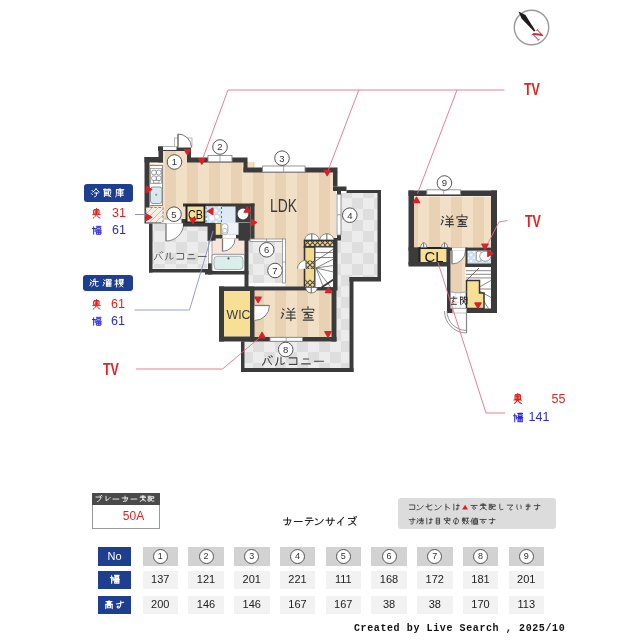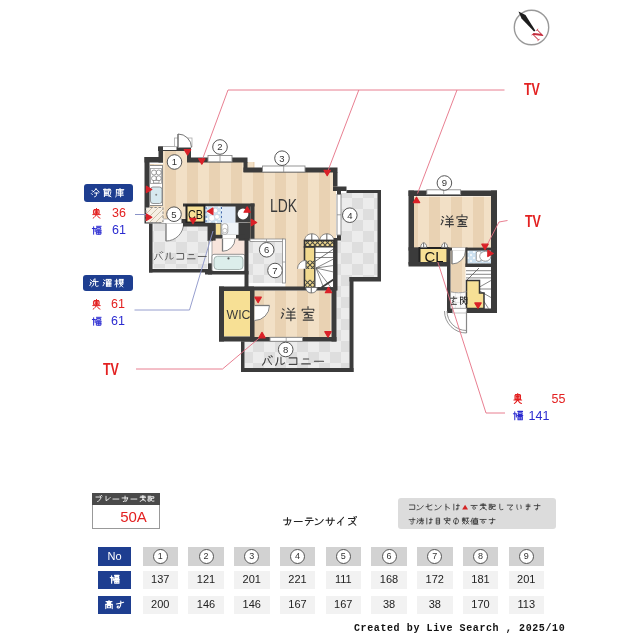--- a/index.html
+++ b/index.html
@@ -507,21 +507,21 @@
         </svg>
       </span>
     </div>
 
 <div class="abs" style="left:91px;top:206.5px;height:13px;display:flex;align-items:center;">
       <span class="jp" id="oku65">
         <svg width="11" height="11" viewBox="0 0 100 100" style="flex:none;margin-right:0px">
           <path d="M50 4 V14 M30 14 H70 M26 20 H74 V52 H26 Z M50 20 V52 M36 30 H64 M36 42 H64 M16 60 H84 M50 52 C44 72 34 84 20 92 M50 60 C58 76 68 86 82 92" fill="none" stroke="#e32121" stroke-width="9" stroke-linecap="round" stroke-linejoin="round"></path>
         </svg>
       </span>
-      <span class="redtxt" style="font-size:12.5px;margin-left:10px;">36</span>
+      <span class="redtxt" style="font-size:12.5px;margin-left:10px;">31</span>
     </div>
 
 <div class="abs" style="left:91px;top:223.5px;height:13px;display:flex;align-items:center;">
       <span class="jp" id="haba61a">
         <svg width="11" height="11" viewBox="0 0 100 100" style="flex:none;margin-right:0px">
           <path d="M24 16 V84 M12 32 H38 M38 32 V60 M50 12 H92 M54 24 H88 V38 H54 Z M48 48 H94 M52 56 H90 V84 H52 Z M71 56 V84 M52 70 H90" fill="none" stroke="#2b2bd0" stroke-width="9" stroke-linecap="round" stroke-linejoin="round"></path>
         </svg>
       </span>
       <span class="bluetxt" style="font-size:12.5px;margin-left:10px;">61</span>
     </div>
@@ -566,21 +566,21 @@
 
 <div class="abs" style="left:512px;top:392.5px;height:13px;display:flex;align-items:center;">
       <span class="jp" id="oku55">
         <svg width="11.5" height="11.5" viewBox="0 0 100 100" style="flex:none;margin-right:0px">
           <path d="M50 4 V14 M30 14 H70 M26 20 H74 V52 H26 Z M50 20 V52 M36 30 H64 M36 42 H64 M16 60 H84 M50 52 C44 72 34 84 20 92 M50 60 C58 76 68 86 82 92" fill="none" stroke="#e32121" stroke-width="9" stroke-linecap="round" stroke-linejoin="round"></path>
         </svg>
       </span>
       <span class="redtxt" style="font-size:12.5px;margin-left:28px;">55</span>
     </div>
 
-<div class="abs" style="left:512px;top:410px;height:13px;display:flex;align-items:flex-start;">
+<div class="abs" style="left:512px;top:410px;height:13px;display:flex;align-items:flex-end;">
       <span class="jp" id="haba141">
         <svg width="11.5" height="11.5" viewBox="0 0 100 100" style="flex:none;margin-right:0px">
           <path d="M24 16 V84 M12 32 H38 M38 32 V60 M50 12 H92 M54 24 H88 V38 H54 Z M48 48 H94 M52 56 H90 V84 H52 Z M71 56 V84 M52 70 H90" fill="none" stroke="#2b2bd0" stroke-width="9" stroke-linecap="round" stroke-linejoin="round"></path>
         </svg>
       </span>
       <span class="bluetxt" style="font-size:12.5px;margin-left:5px;">141</span>
     </div>
 
 <div class="abs glyphline" style="left:280px;top:305.5px;"><span class="jp" id="yo2">
         <svg width="16" height="16" viewBox="0 0 100 100" style="flex:none;margin-right:4px">
@@ -665,21 +665,21 @@
           </svg>
           <svg width="7.8" height="7.8" viewBox="0 0 100 100" style="flex:none;margin-right:1px">
             <path d="M50 6 V28 M22 16 H78 M14 30 H86 M50 30 V52 M50 52 C42 66 28 78 14 84 M54 56 C64 68 78 78 92 84 M68 52 L52 70" fill="none" stroke="#fff" stroke-width="11" stroke-linecap="round" stroke-linejoin="round"></path>
           </svg>
           <svg width="7.8" height="7.8" viewBox="0 0 100 100" style="flex:none;margin-right:1px">
             <path d="M14 16 H46 M14 28 H46 M14 40 H46 M18 52 H42 V78 H18 Z M56 22 H88 V42 H56 M56 42 V64 C56 78 66 82 90 78" fill="none" stroke="#fff" stroke-width="11" stroke-linecap="round" stroke-linejoin="round"></path>
           </svg>
         </span>
       </div>
 <div style="background:#fff;border:1px solid #999;border-top:none;height:23px;display:flex;align-items:center;justify-content:center;">
-        <span class="redtxt" style="font-size:15px;padding-left:16px;">50A</span>
+        <span class="redtxt" style="font-size:12px;padding-left:16px;">50A</span>
       </div>
 </div>
 
 <div class="abs glyphline" style="left:282px;top:516px;"><span class="jp" id="curtain">
         <svg width="10.5" height="10.5" viewBox="0 0 100 100" style="flex:none;margin-right:0.3px">
           <path d="M14 38 H86 M52 14 V62 C52 78 46 84 30 84 M84 38 C80 60 72 74 60 86" fill="none" stroke="#222" stroke-width="10" stroke-linecap="round" stroke-linejoin="round"></path>
         </svg>
         <svg width="10.5" height="10.5" viewBox="0 0 100 100" style="flex:none;margin-right:0.3px">
           <path d="M12 52 H88" fill="none" stroke="#222" stroke-width="10" stroke-linecap="round" stroke-linejoin="round"></path>
         </svg>

